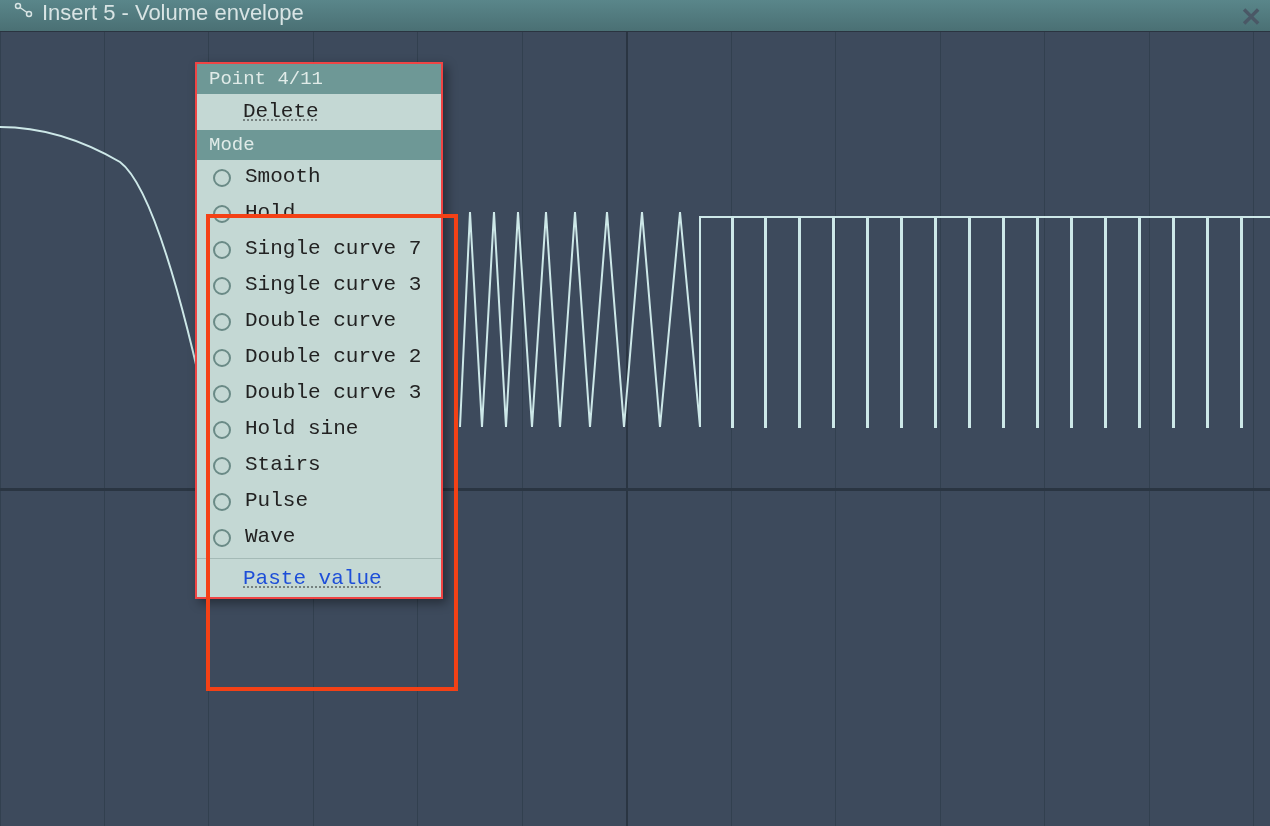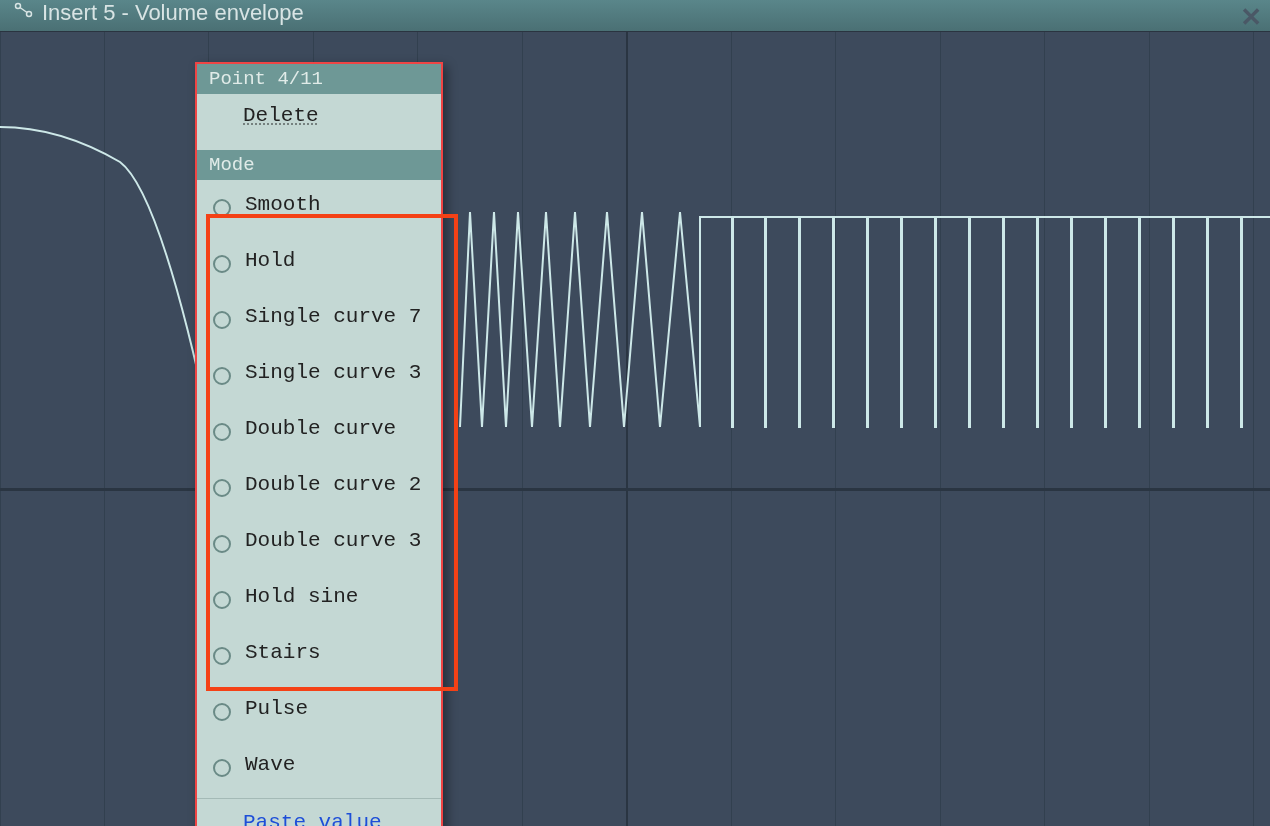--- a/index.html
+++ b/index.html
@@ -80,26 +80,26 @@
     .menu-header {
       background: #6e9896;
       color: #e0ebe8;
       font-size: 19px;
       padding: 4px 12px;
       height: 30px;
       display: flex;
       align-items: center;
     }
     .menu-item {
-      padding: 6px 12px 20px 46px;
+      padding: 6px 12px 8px 46px;
       color: #222;
       font-size: 21px;
       cursor: pointer;
       position: relative;
-      height: 56px;
+      height: 36px;
       display: flex;
       align-items: center;
     }
     .menu-item.disabled {
       color: #1d4ed8;
     }
     .menu-item.underline span {
       text-decoration-line: underline;
       text-decoration-style: dotted;
       text-decoration-color: rgba(0,0,0,0.4);

